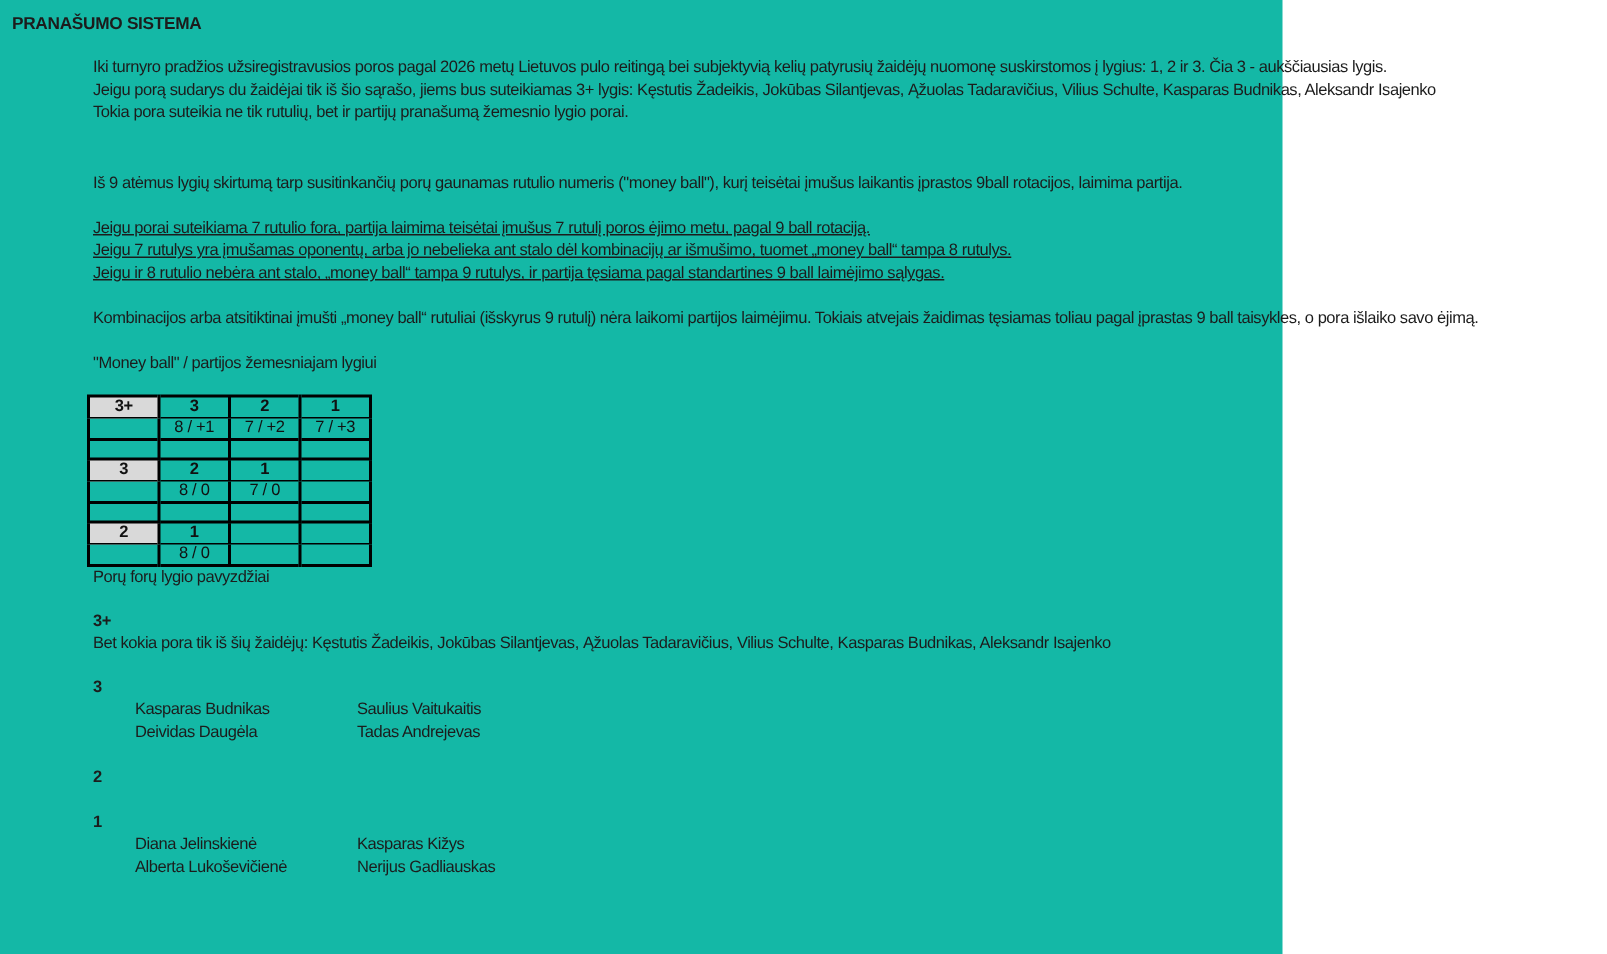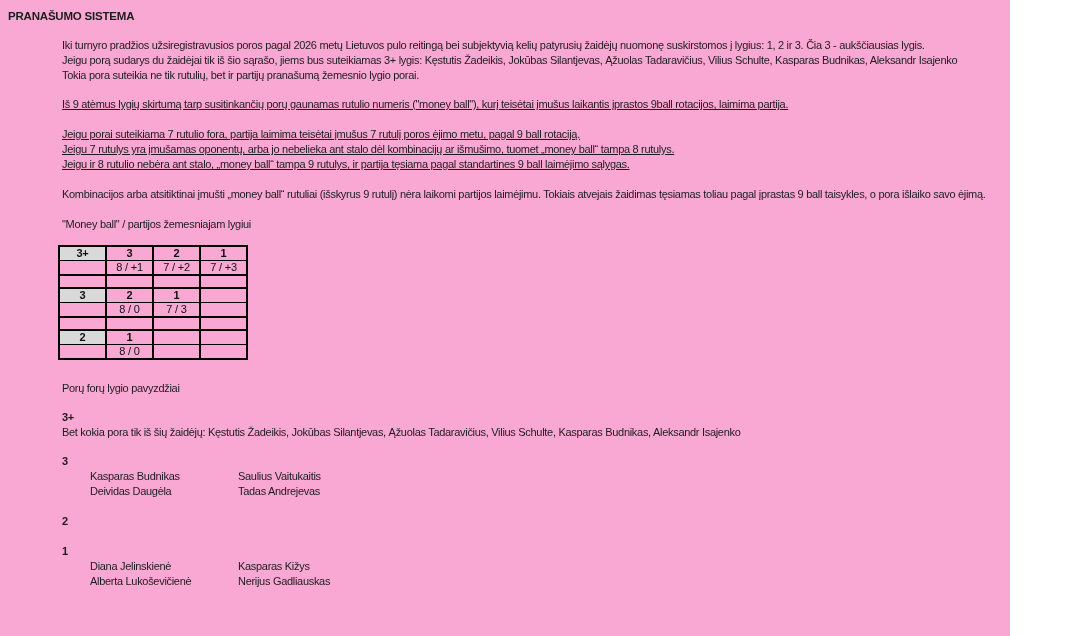--- a/index.html
+++ b/index.html
@@ -8,33 +8,33 @@
   body {
     width: 1071px;
     height: 636px;
     overflow: hidden;
     font-family: "Liberation Sans", "DejaVu Sans", sans-serif;
     font-size: 11px;
     letter-spacing: -0.3px;
     line-height: 15px;
     color: #1c1c1c;
   }
-  .page { position: relative; width: 1010px; height: 636px; background: #f9a8d4; }
+  .page { position: relative; width: 855px; height: 636px; background: #14b8a6; }
   h1.doc-title {
     font-size: 11.5px;
     font-weight: 700;
     letter-spacing: -0.2px;
     padding: 9px 0 0 8px;
     line-height: 15px;
     white-space: nowrap;
   }
   .content { margin-left: 62px; }
   .line { white-space: nowrap; line-height: 15px; }
   .p1 { margin-top: 14px; }
-  .p2 { margin-top: 14px; text-decoration: underline; }
+  .p2 { margin-top: 32px; }
   .p3 { margin-top: 15px; text-decoration: underline; }
   .p4 { margin-top: 15px; }
   .table-caption { margin-top: 15px; white-space: nowrap; }
 
   table.handicap {
     border-collapse: collapse;
     margin-top: 13px;
     margin-left: -4px;
     table-layout: fixed;
     border: 2px solid #000;
@@ -51,21 +51,21 @@
     font-size: 11px;
     line-height: 13px;
     letter-spacing: -0.2px;
     font-weight: 400;
     color: #111;
   }
   table.handicap tr.row-header td { font-weight: 700; }
   table.handicap td.shaded { background: #d9d9d9; }
   table.handicap tr.row-sep td { border-top-width: 2px; border-bottom-width: 2px; }
 
-  .examples-heading { margin-top: 21px; white-space: nowrap; }
+  .examples-heading { white-space: nowrap; }
   .group-3plus { margin-top: 14px; }
   .group-3 { margin-top: 14px; }
   .group-2 { margin-top: 15px; }
   .group-1 { margin-top: 15px; }
   .level-label { font-weight: 700; line-height: 15px; white-space: nowrap; }
   .pairs {
     display: grid;
     grid-template-columns: 148px auto;
   }
   .pairs > div { line-height: 15px; white-space: nowrap; padding-left: 28px; }
@@ -123,21 +123,21 @@
         </tr>
         <tr class="row-header">
           <td class="shaded">3</td>
           <td>2</td>
           <td>1</td>
           <td></td>
         </tr>
         <tr class="row-values">
           <td></td>
           <td>8 / 0</td>
-          <td>7 / 3</td>
+          <td>7 / 0</td>
           <td></td>
         </tr>
         <tr class="row-sep">
           <td></td>
           <td></td>
           <td></td>
           <td></td>
         </tr>
         <tr class="row-header">
           <td class="shaded">2</td>

